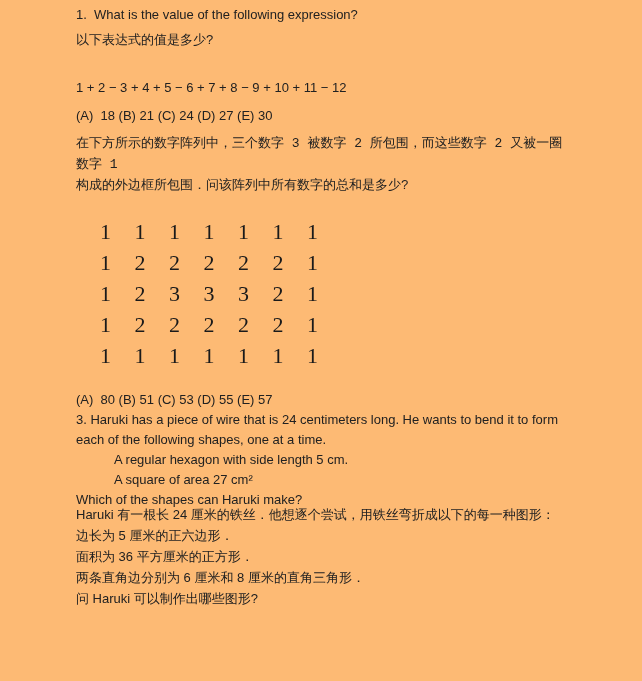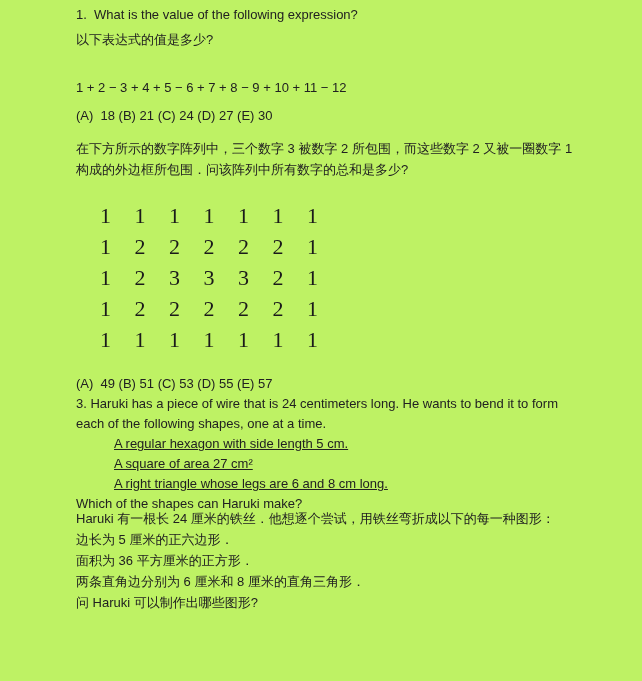--- a/index.html
+++ b/index.html
@@ -1,51 +1,51 @@
 <!DOCTYPE html>
 <html><head>
 <meta charset="utf-8">
 <style>
   * { margin: 0; padding: 0; box-sizing: border-box; }
   html, body { background: #ffffff; }
   .page {
     position: relative;
     width: 642px;
     height: 681px;
-    background: #bef264;
+    background: #fdba74;
     font-family: "Liberation Sans", sans-serif;
     font-size: 13px;
     color: #212121;
     overflow: hidden;
   }
   .content { padding: 0 68px 0 76px; }
   .content p {
     white-space: pre-wrap;
     line-height: 21px;
   }
   .q1-text-en { margin-top: 4px; }
   .q1-text-zh { margin-top: 4px; }
   .q1-expression { margin-top: 27px; }
   .q1-options { margin-top: 7px; }
   .q2-text-en { margin-top: 18px; }
-  .q2-text-zh { margin-top: 12px; }
+  .q2-text-zh { margin-top: 7px; font-family: Liberation Mono, monospace; }
   .num-array {
     margin-top: 20px;
     margin-left: 24px;
     font-family: "Liberation Serif", serif;
     font-size: 22px;
     line-height: 31px;
     color: #1a1a1a;
     white-space: pre-line;
     word-spacing: 18px;
   }
   .q2-options { margin-top: 18px; }
   .q3 p { line-height: 20px; }
   .q3-text-en { }
-  .shapes { padding-left: 38px; text-decoration: underline; }
+  .shapes { padding-left: 38px; }
   .q3-text-zh { margin-top: -6px; line-height: 21px !important; }
 </style>
 </head>
 <body>
 
 <div class="page">
   <div class="content">
 
     <section>
       <p class="q1-text-en">1.  What is the value of the following expression?</p>
@@ -55,30 +55,29 @@
     </section>
 
     <section>
       <p class="q2-text-zh">在下方所示的数字阵列中，三个数字 3 被数字 2 所包围，而这些数字 2 又被一圈数字 1
 构成的外边框所包围．问该阵列中所有数字的总和是多少?</p>
       <div class="num-array">1 1 1 1 1 1 1
 1 2 2 2 2 2 1
 1 2 3 3 3 2 1
 1 2 2 2 2 2 1
 1 1 1 1 1 1 1</div>
-      <p class="q2-options">(A)  49 (B) 51 (C) 53 (D) 55 (E) 57</p>
+      <p class="q2-options">(A)  80 (B) 51 (C) 53 (D) 55 (E) 57</p>
     </section>
 
     <section class="q3">
       <p class="q3-text-en">3. Haruki has a piece of wire that is 24 centimeters long. He wants to bend it to form
 each of the following shapes, one at a time.</p>
       <div class="shapes">
         <p>A regular hexagon with side length 5 cm.</p>
         <p>A square of area 27 cm²</p>
-        <p>A right triangle whose legs are 6 and 8 cm long.</p>
       </div>
       <p class="q3-which">Which of the shapes can Haruki make?</p>
       <p class="q3-text-zh">Haruki 有一根长 24 厘米的铁丝．他想逐个尝试，用铁丝弯折成以下的每一种图形：
 边长为 5 厘米的正六边形．
 面积为 36 平方厘米的正方形．
 两条直角边分别为 6 厘米和 8 厘米的直角三角形．
 问 Haruki 可以制作出哪些图形?</p>
     </section>
 
   </div>

